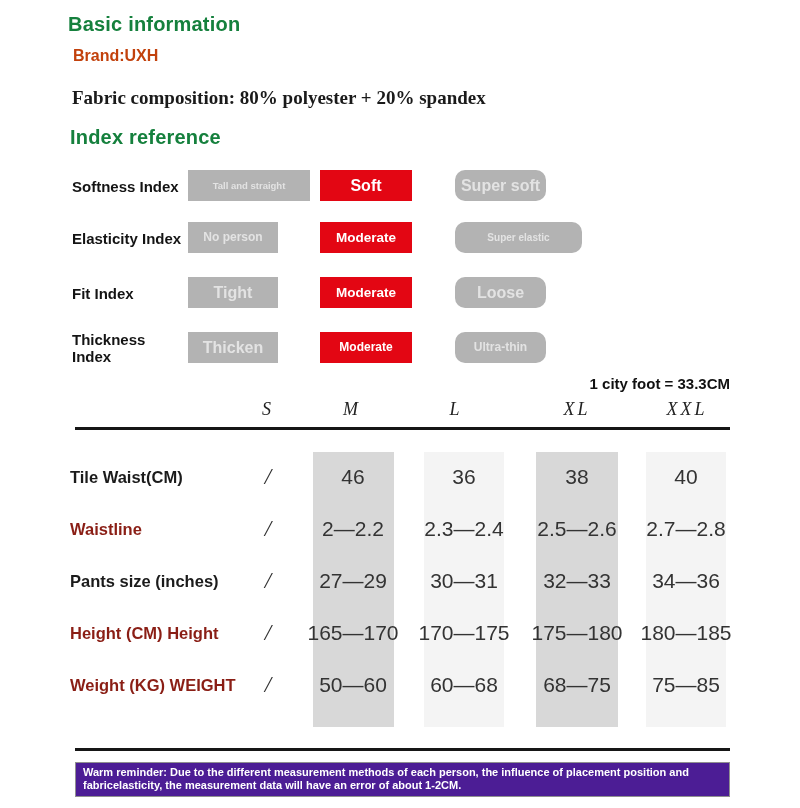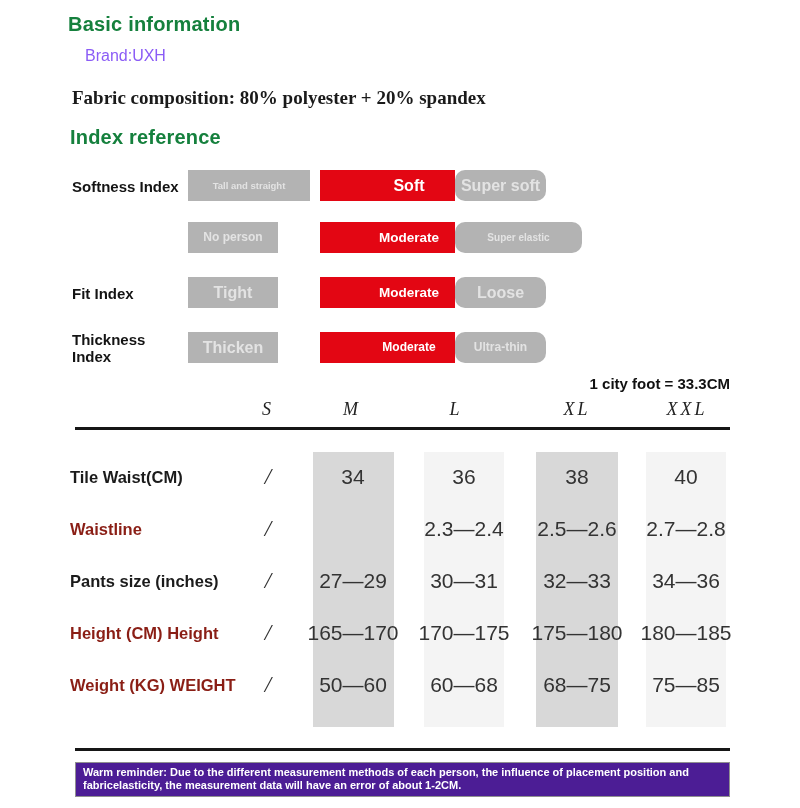--- a/index.html
+++ b/index.html
@@ -4,36 +4,36 @@
 <style>
   html,body{margin:0;padding:0;background:#ffffff;}
   .page{
     position:relative;width:800px;height:808px;background:#ffffff;overflow:hidden;
     font-family:"Liberation Sans","DejaVu Sans",sans-serif;color:#1a1a1a;
   }
   .abs{position:absolute;}
 
   
   .sec-title{font-size:20px;font-weight:bold;color:#15803d;letter-spacing:0.2px;}
-  .brand{font-size:16px;font-weight:normal;color:#8b5cf6;margin-left:12px;}
+  .brand{font-size:16px;font-weight:bold;color:#c2410c;}
   .fabric{font-size:19px;font-weight:bold;color:#1a1a1a;}
 
   
   .irow{position:absolute;left:0;width:800px;height:34px;}
   .ilabel{
     position:absolute;left:72px;top:0;width:118px;height:34px;
     display:flex;align-items:center;font-size:15px;font-weight:bold;color:#141414;line-height:17px;
   }
   .ilabel.narrow{width:82px;}
   .chip{
     position:absolute;top:1px;height:31px;
     display:flex;align-items:center;justify-content:center;text-align:left;
     font-weight:bold;color:#e3e3e3;background:#b3b3b3;line-height:11px;
   }
-  .chip.sel{background:#e30613;color:#ffffff;padding-left:43px;}
+  .chip.sel{background:#e30613;color:#ffffff;}
   .c1{left:188px;width:90px;}
   .c2{left:320px;width:92px;}
   .c3{left:455px;width:91px;border-radius:10px;}
   .fs-xs{font-size:9.5px;line-height:11px;padding:0 16px;}
   .fs-sm{font-size:12px;}
   .fs-smw{font-size:10px;line-height:11px;padding:0 18px;}
   .fs-md{font-size:13.5px;}
   .fs-lg{font-size:16px;line-height:16px;}
 
   
@@ -73,20 +73,21 @@
   <div class="abs sec-title" style="left:70px;top:126px;">Index reference</div>
 
   <div class="irow" style="top:169px;">
     <div class="ilabel">Softness Index</div>
     <div class="chip c1 fs-xs">Tall and straight</div>
     <div class="chip c2 sel fs-lg">Soft</div>
     <div class="chip c3 fs-lg">Super soft</div>
   </div>
 
   <div class="irow" style="top:221px;">
+    <div class="ilabel">Elasticity Index</div>
     <div class="chip c1 fs-sm">No person</div>
     <div class="chip c2 sel fs-md">Moderate</div>
     <div class="chip c3 fs-smw">Super elastic</div>
   </div>
 
   <div class="irow" style="top:276px;">
     <div class="ilabel">Fit Index</div>
     <div class="chip c1 fs-lg">Tight</div>
     <div class="chip c2 sel fs-md">Moderate</div>
     <div class="chip c3 fs-lg">Loose</div>
@@ -110,29 +111,30 @@
   <div class="abs hline" style="top:427px;"></div>
 
   <div class="stripe dark" style="left:313px;width:81px;"></div>
   <div class="stripe light" style="left:424px;width:80px;"></div>
   <div class="stripe dark" style="left:536px;width:82px;"></div>
   <div class="stripe light" style="left:646px;width:80px;"></div>
 
   <div class="trow" style="top:462px;">
     <div class="tlabel">Tile Waist(CM)</div>
     <div class="tcell slash v1">/</div>
-    <div class="tcell v2">34</div>
+    <div class="tcell v2">46</div>
     <div class="tcell v3">36</div>
     <div class="tcell v4">38</div>
     <div class="tcell v5">40</div>
   </div>
 
   <div class="trow accent" style="top:514px;">
     <div class="tlabel">Waistline</div>
     <div class="tcell slash v1">/</div>
+    <div class="tcell v2">2—2.2</div>
     <div class="tcell v3">2.3—2.4</div>
     <div class="tcell v4">2.5—2.6</div>
     <div class="tcell v5">2.7—2.8</div>
   </div>
 
   <div class="trow" style="top:566px;">
     <div class="tlabel">Pants size (inches)</div>
     <div class="tcell slash v1">/</div>
     <div class="tcell v2">27—29</div>
     <div class="tcell v3">30—31</div>

